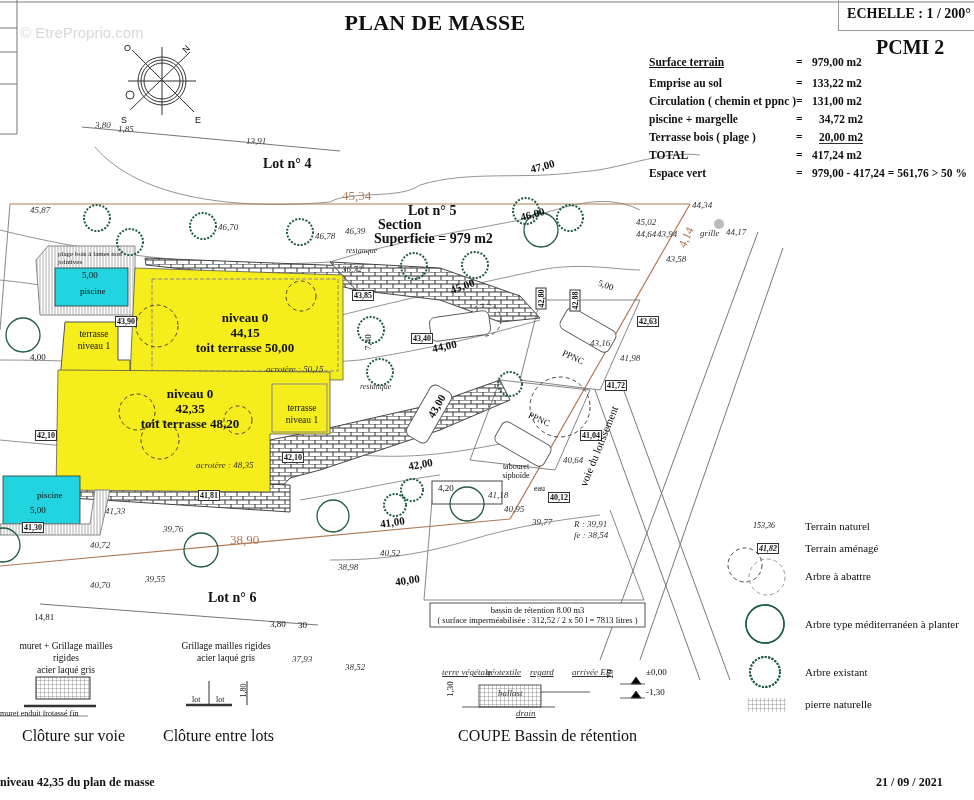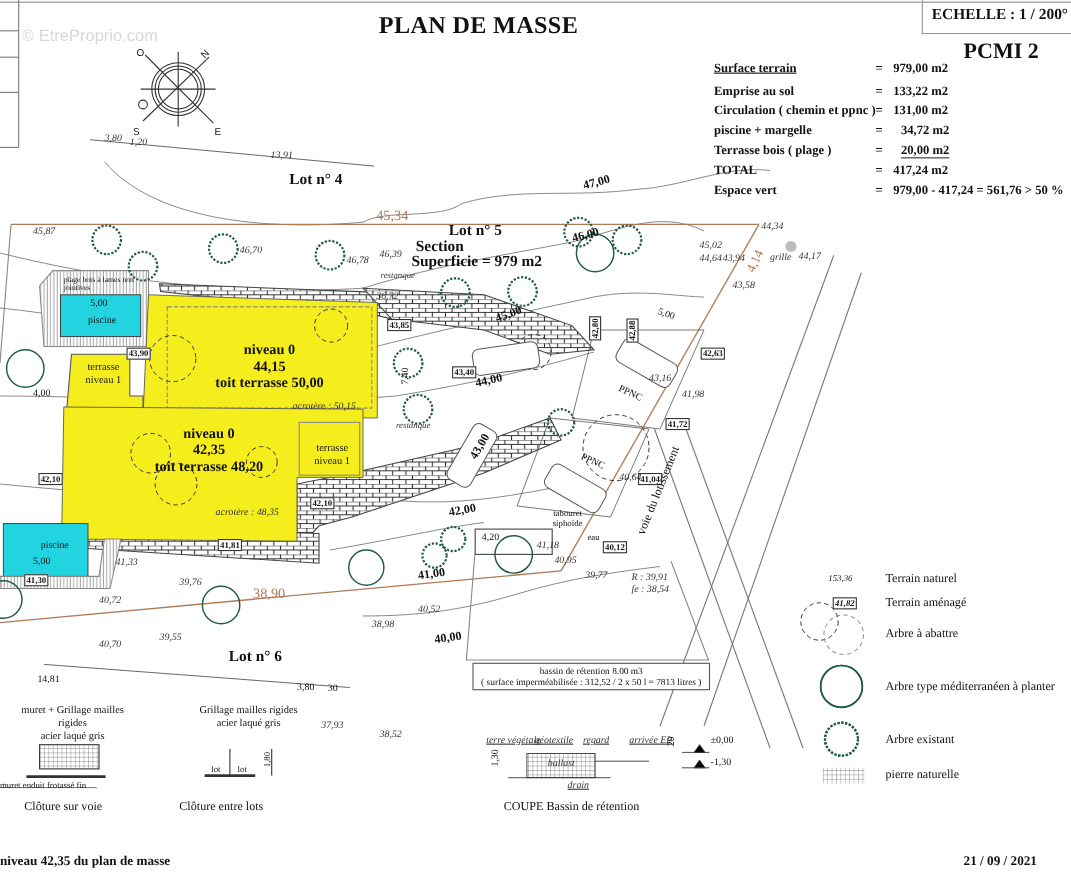--- a/index.html
+++ b/index.html
@@ -13,21 +13,21 @@
   .stats .row{position:relative;height:18px;}
   .stats .lbl{position:absolute;left:0;white-space:nowrap;}
   .stats .eq{position:absolute;left:147px;}
   .stats .val{position:absolute;left:163px;white-space:nowrap;}
   .stats .lbl.u{text-decoration:underline;}
   .watermark{left:20px;top:24px;font-family:"Liberation Sans",sans-serif;font-size:15px;color:#d8d8d8;}
   .lot{font-weight:bold;font-size:14px;}
   .lbl-s{font-size:9px;font-style:italic;color:#333;}
   .lvl{font-weight:bold;font-size:13px;text-align:center;line-height:15px;}
   .legend-row{position:absolute;left:805px;font-size:11px;}
-  .cap{font-size:11px;}
+  .cap{font-size:16px;}
   .small{font-size:9.5px;text-align:center;line-height:12px;}
   .footer-l{left:0;top:775px;font-weight:bold;font-size:12px;}
   .footer-r{left:876px;top:775px;font-weight:bold;font-size:12px;}
   .boxed{border:1px solid #333;padding:0 1px;font-size:8px;font-weight:bold;background:#fff;}
 </style>
 </head>
 <body>
 
 <svg class="plan" width="974" height="800" viewBox="0 0 974 800">
   <defs>
@@ -242,21 +242,21 @@
       <span class="val">979,00 - 417,24 = 561,76 &gt; 50 %</span>
     </div>
 </div>
 
 <div class="abs" style="left:124px;top:43px;font-size:9px;font-family:'Liberation Sans',sans-serif">O</div>
 <div class="abs" style="left:183px;top:44px;font-size:9px;font-family:'Liberation Sans',sans-serif;transform:rotate(-45deg)">N</div>
 <div class="abs" style="left:121px;top:115px;font-size:9px;font-family:'Liberation Sans',sans-serif">S</div>
 <div class="abs" style="left:195px;top:115px;font-size:9px;font-family:'Liberation Sans',sans-serif">E</div>
 
 <div class="abs lbl-s" style="left:95px;top:120px">3,80</div>
-<div class="abs lbl-s" style="left:118px;top:124px">1,20</div>
+<div class="abs lbl-s" style="left:118px;top:124px">1,85</div>
 <div class="abs lbl-s" style="left:246px;top:136px">13,91</div>
 
 <div class="abs lot" style="left:263px;top:156px">Lot n° 4</div>
 <div class="abs lot" style="left:408px;top:203px">Lot n° 5</div>
 <div class="abs lot" style="left:378px;top:217px">Section</div>
 <div class="abs lot" style="left:374px;top:231px">Superficie = 979 m2</div>
 <div class="abs lot" style="left:208px;top:590px">Lot n° 6</div>
 
 <div class="abs" style="left:342px;top:188px;font-size:13px;color:#b07a55">45,34</div>
 <div class="abs" style="left:230px;top:532px;font-size:13px;color:#b07a55">38,90</div>
@@ -318,21 +318,21 @@
 <div class="abs lbl-s" style="left:345px;top:226px">46,39</div>
 <div class="abs lbl-s" style="left:342px;top:264px">36,72</div>
 <div class="abs lbl-s" style="left:636px;top:217px">45,02</div>
 <div class="abs lbl-s" style="left:636px;top:229px">44,64</div>
 <div class="abs lbl-s" style="left:657px;top:229px">43,94</div>
 <div class="abs lbl-s" style="left:692px;top:200px">44,34</div>
 <div class="abs lbl-s" style="left:726px;top:227px">44,17</div>
 <div class="abs lbl-s" style="left:666px;top:254px">43,58</div>
 <div class="abs lbl-s" style="left:590px;top:338px">43,16</div>
 <div class="abs lbl-s" style="left:620px;top:353px">41,98</div>
-<div class="abs lbl-s" style="left:563px;top:428px">40,64</div>
+<div class="abs lbl-s" style="left:563px;top:455px">40,64</div>
 <div class="abs lbl-s" style="left:488px;top:490px">41,18</div>
 <div class="abs lbl-s" style="left:504px;top:504px">40,95</div>
 <div class="abs lbl-s" style="left:532px;top:517px">39,77</div>
 <div class="abs lbl-s" style="left:163px;top:524px">39,76</div>
 <div class="abs lbl-s" style="left:90px;top:540px">40,72</div>
 <div class="abs lbl-s" style="left:90px;top:580px">40,70</div>
 <div class="abs lbl-s" style="left:145px;top:574px">39,55</div>
 <div class="abs lbl-s" style="left:338px;top:562px">38,98</div>
 <div class="abs lbl-s" style="left:380px;top:548px">40,52</div>
 <div class="abs lbl-s" style="left:292px;top:654px">37,93</div>

